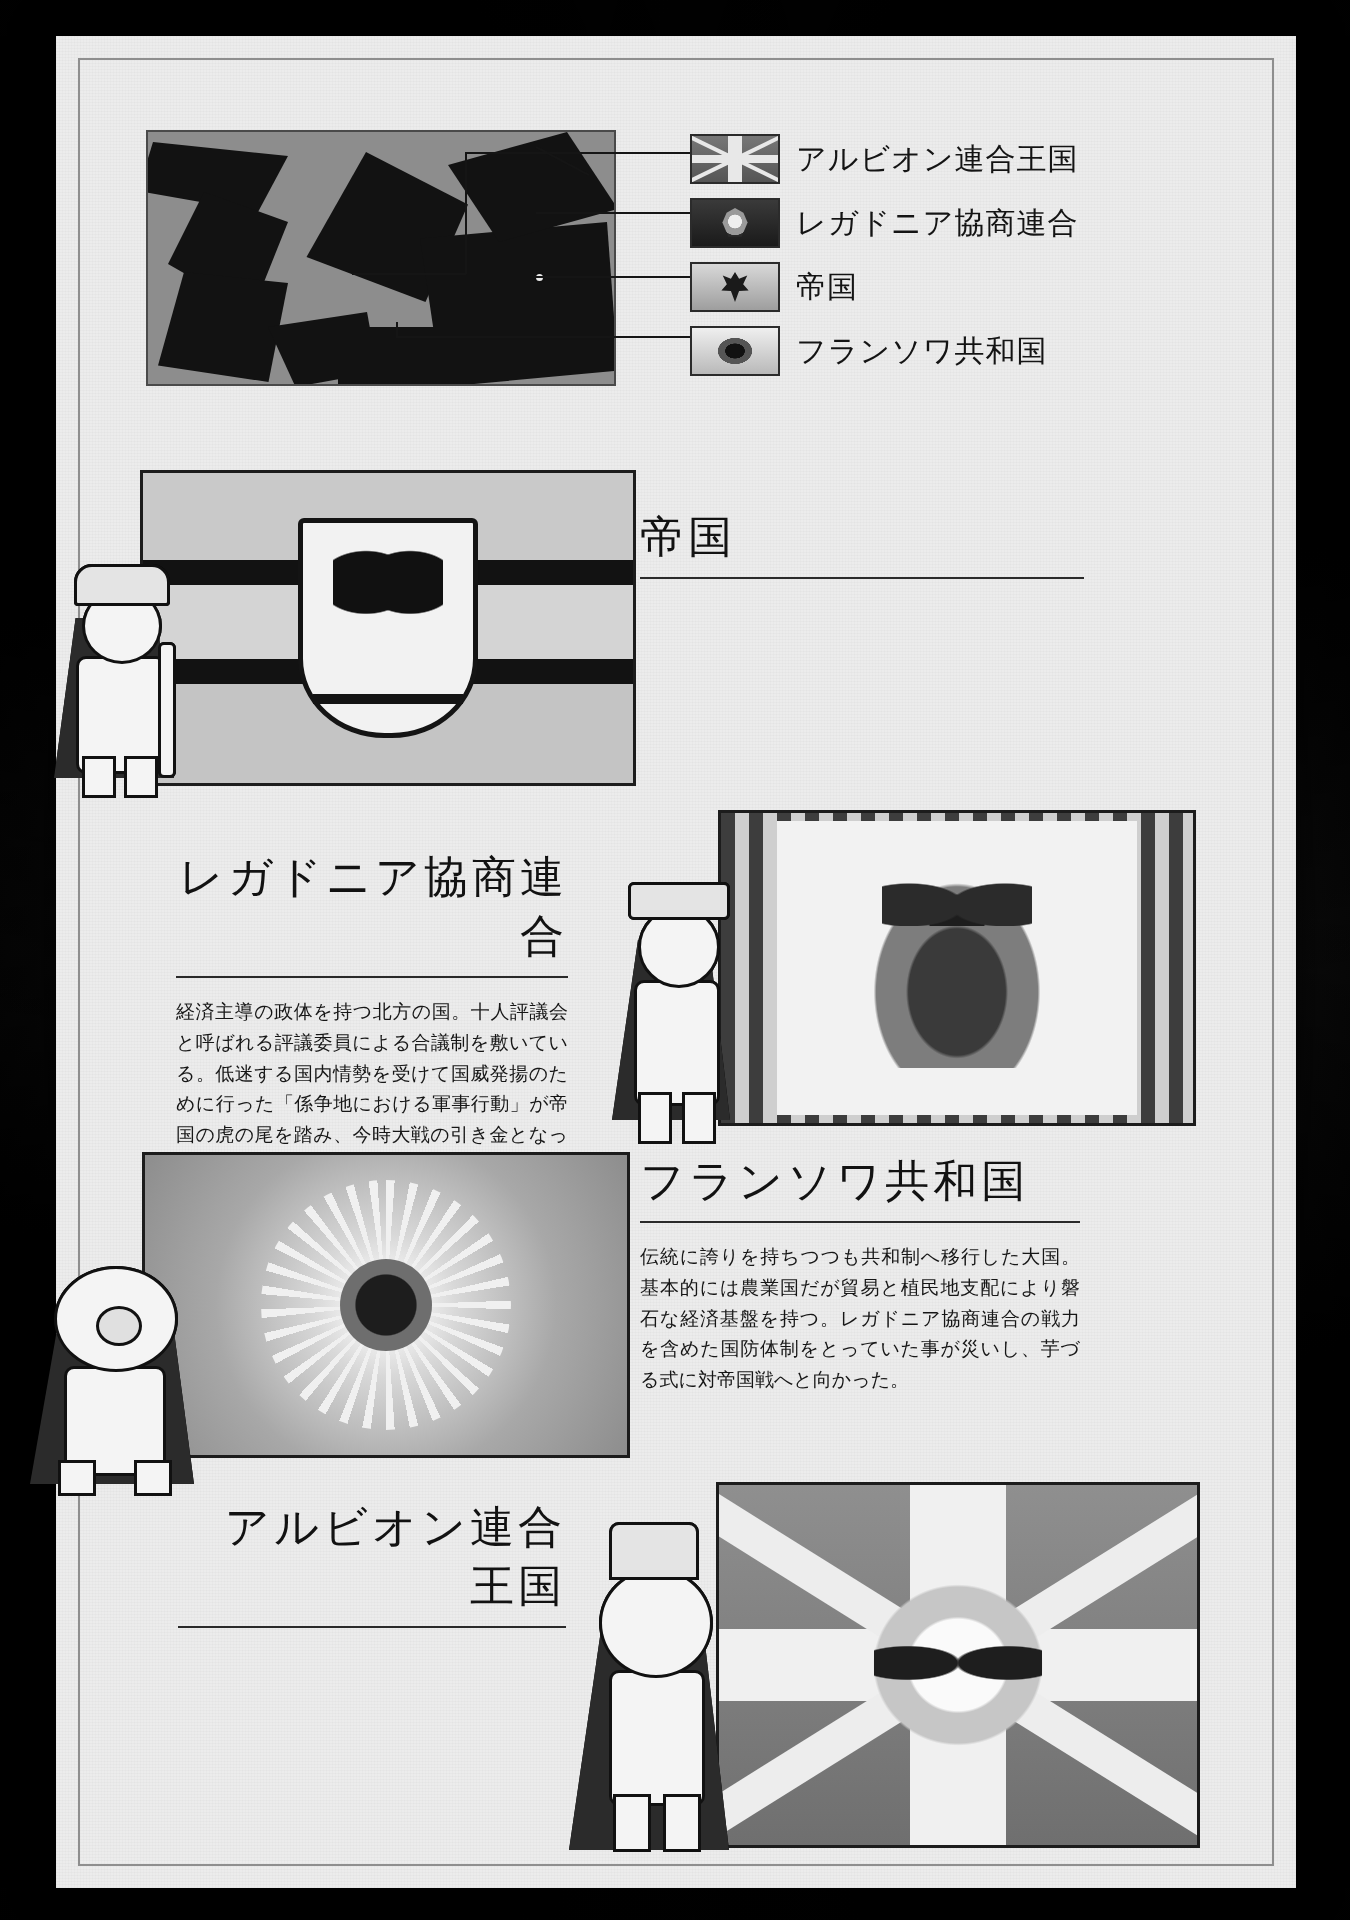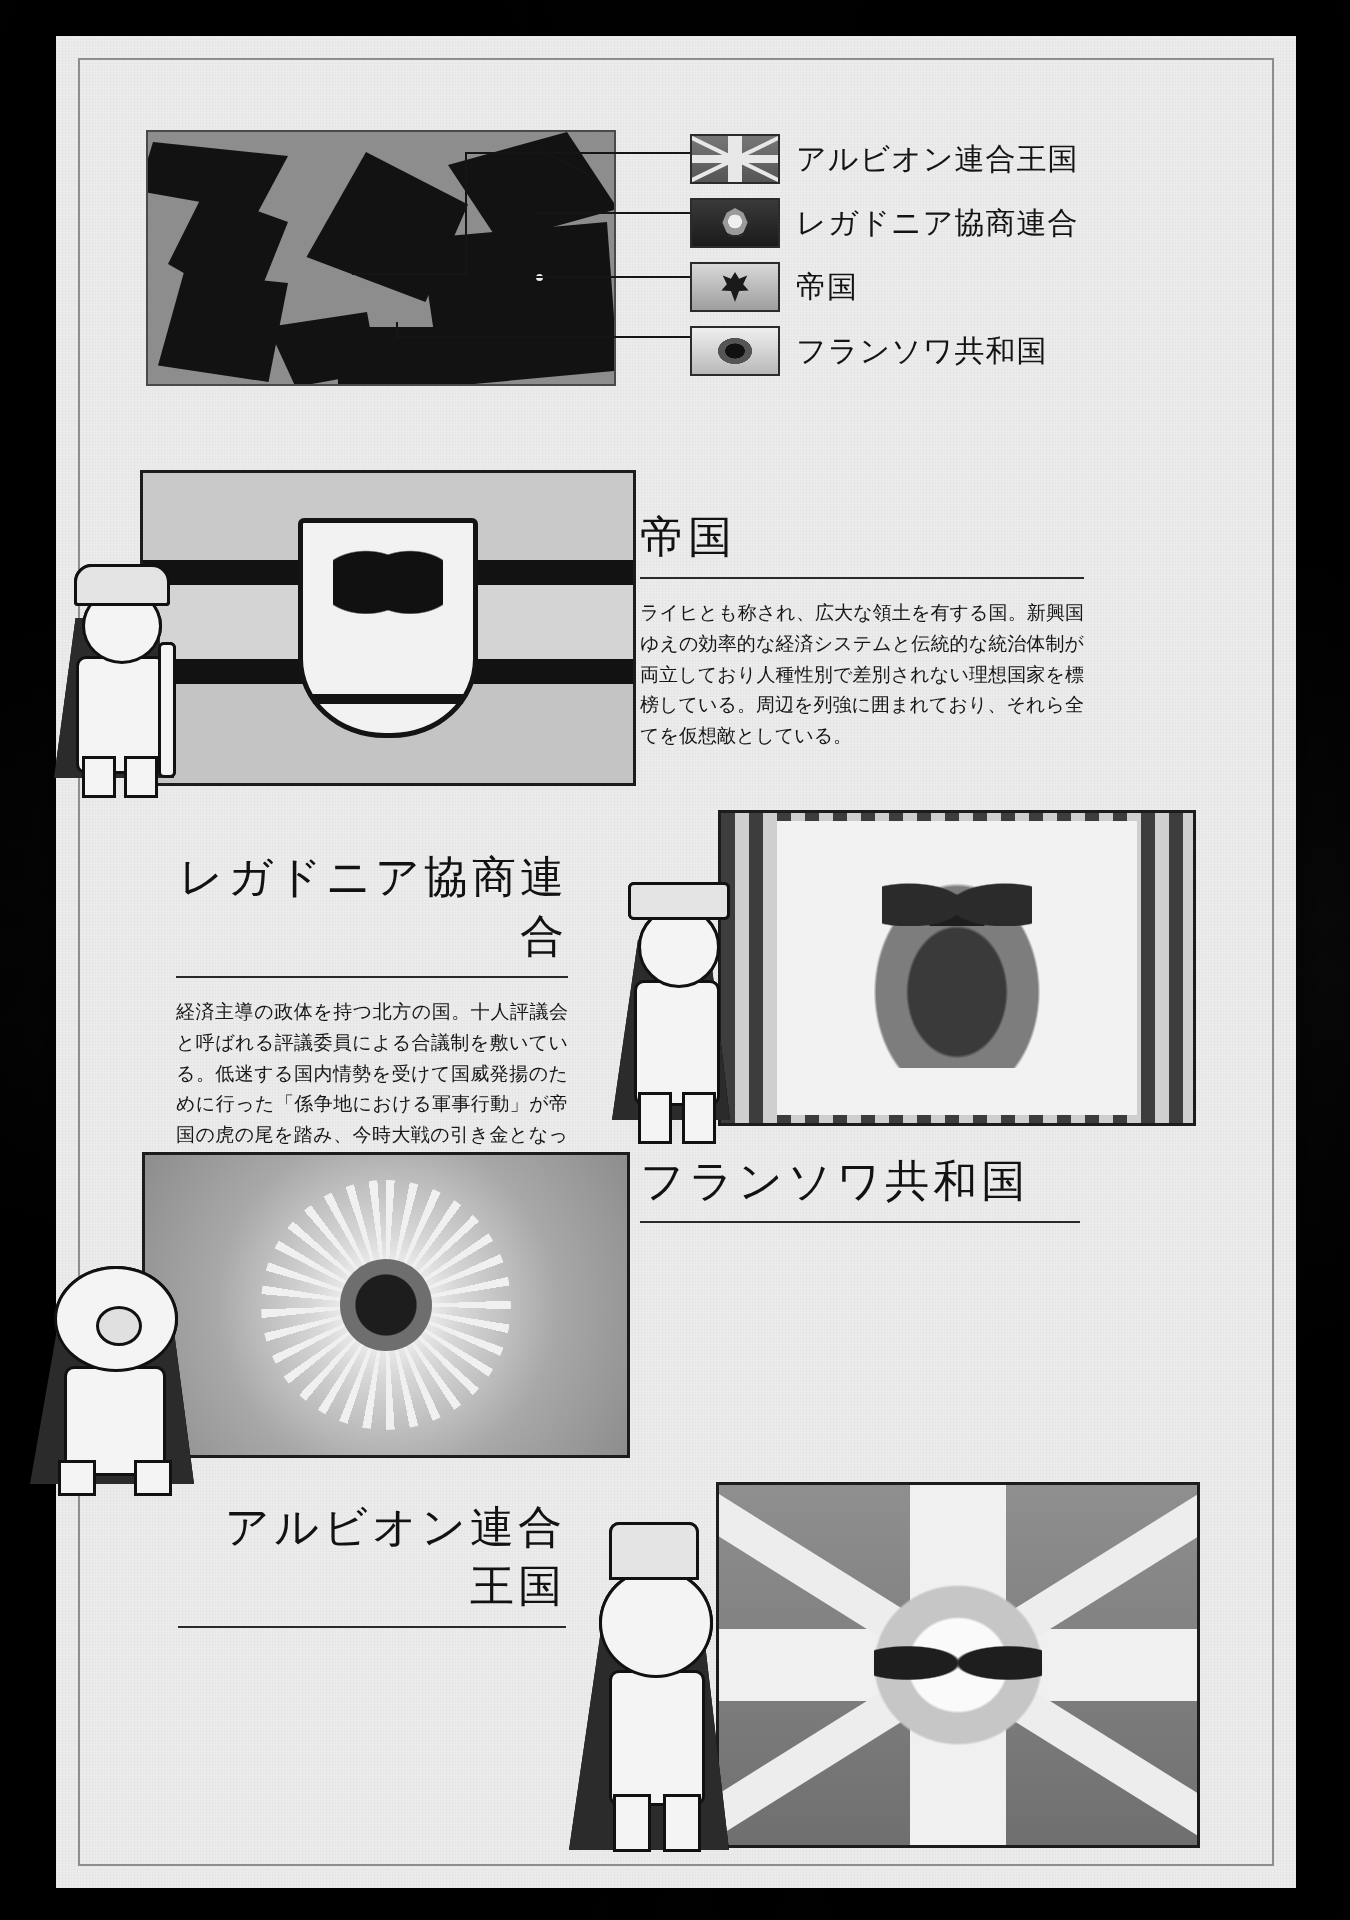--- a/index.html
+++ b/index.html
@@ -380,21 +380,20 @@
 
   <div class="art-box art-empire">
     <div class="crest">
       <div class="crest-shield"></div>
     </div>
   </div>
 
   <div class="txt-block blk-empire">
     <h2 class="txt-title">帝国</h2>
     <div class="txt-rule"></div>
-    <p class="txt-body">ライヒとも称され、広大な領土を有する国。新興国ゆえの効率的な経済システムと伝統的な統治体制が両立しており人種性別で差別されない理想国家を標榜している。周辺を列強に囲まれており、それら全てを仮想敵としている。</p>
   </div>
 
   <div class="chibi chibi-empire">
     <div class="cape" style="left:6px;  top:58px;  width:120px; height:160px; clip-path:polygon(18% 0,86% 0,100% 100%,0 100%);"></div>
     <div class="body" style="left:28px; top:96px;  width:84px;  height:112px; border-radius:10px;"></div>
     <div class="head" style="left:34px; top:28px;  width:74px;  height:70px;"></div>
     <div class="hat" style="left:26px; top:4px;   width:90px;  height:36px;  border-radius:18px 18px 4px 4px;"></div>
     <div class="body" style="left:110px;top:82px;  width:12px;  height:130px; border-radius:6px;"></div>
     <div class="body" style="left:34px; top:196px; width:28px;  height:36px;"></div>
     <div class="body" style="left:76px; top:196px; width:28px;  height:36px;"></div>
@@ -424,20 +423,21 @@
 
   <div class="art-box art-francois">
     <div class="crest">
       <div class="sun-burst"></div>
     </div>
   </div>
 
   <div class="txt-block blk-francois">
     <h2 class="txt-title">フランソワ共和国</h2>
     <div class="txt-rule"></div>
+    <p class="txt-body">伝統に誇りを持ちつつも共和制へ移行した大国。基本的には農業国だが貿易と植民地支配により磐石な経済基盤を持つ。レガドニア協商連合の戦力を含めた国防体制をとっていた事が災いし、芋づる式に対帝国戦へと向かった。</p>
   </div>
 
   <div class="chibi chibi-francois">
     <div class="cape" style="left:12px; top:86px;  width:164px; height:150px; clip-path:polygon(16% 0,88% 0,100% 100%,0 100%);"></div>
     <div class="body" style="left:46px; top:118px; width:96px;  height:104px; border-radius:10px;"></div>
     <div class="head" style="left:36px; top:18px;  width:118px; height:100px;"></div>
     <div class="head" style="left:78px; top:58px;  width:40px;  height:34px; background:#e0e0e0;"></div>
     <div class="body" style="left:40px; top:212px; width:32px;  height:30px;"></div>
     <div class="body" style="left:116px;top:212px; width:32px;  height:30px;"></div>
   </div>

